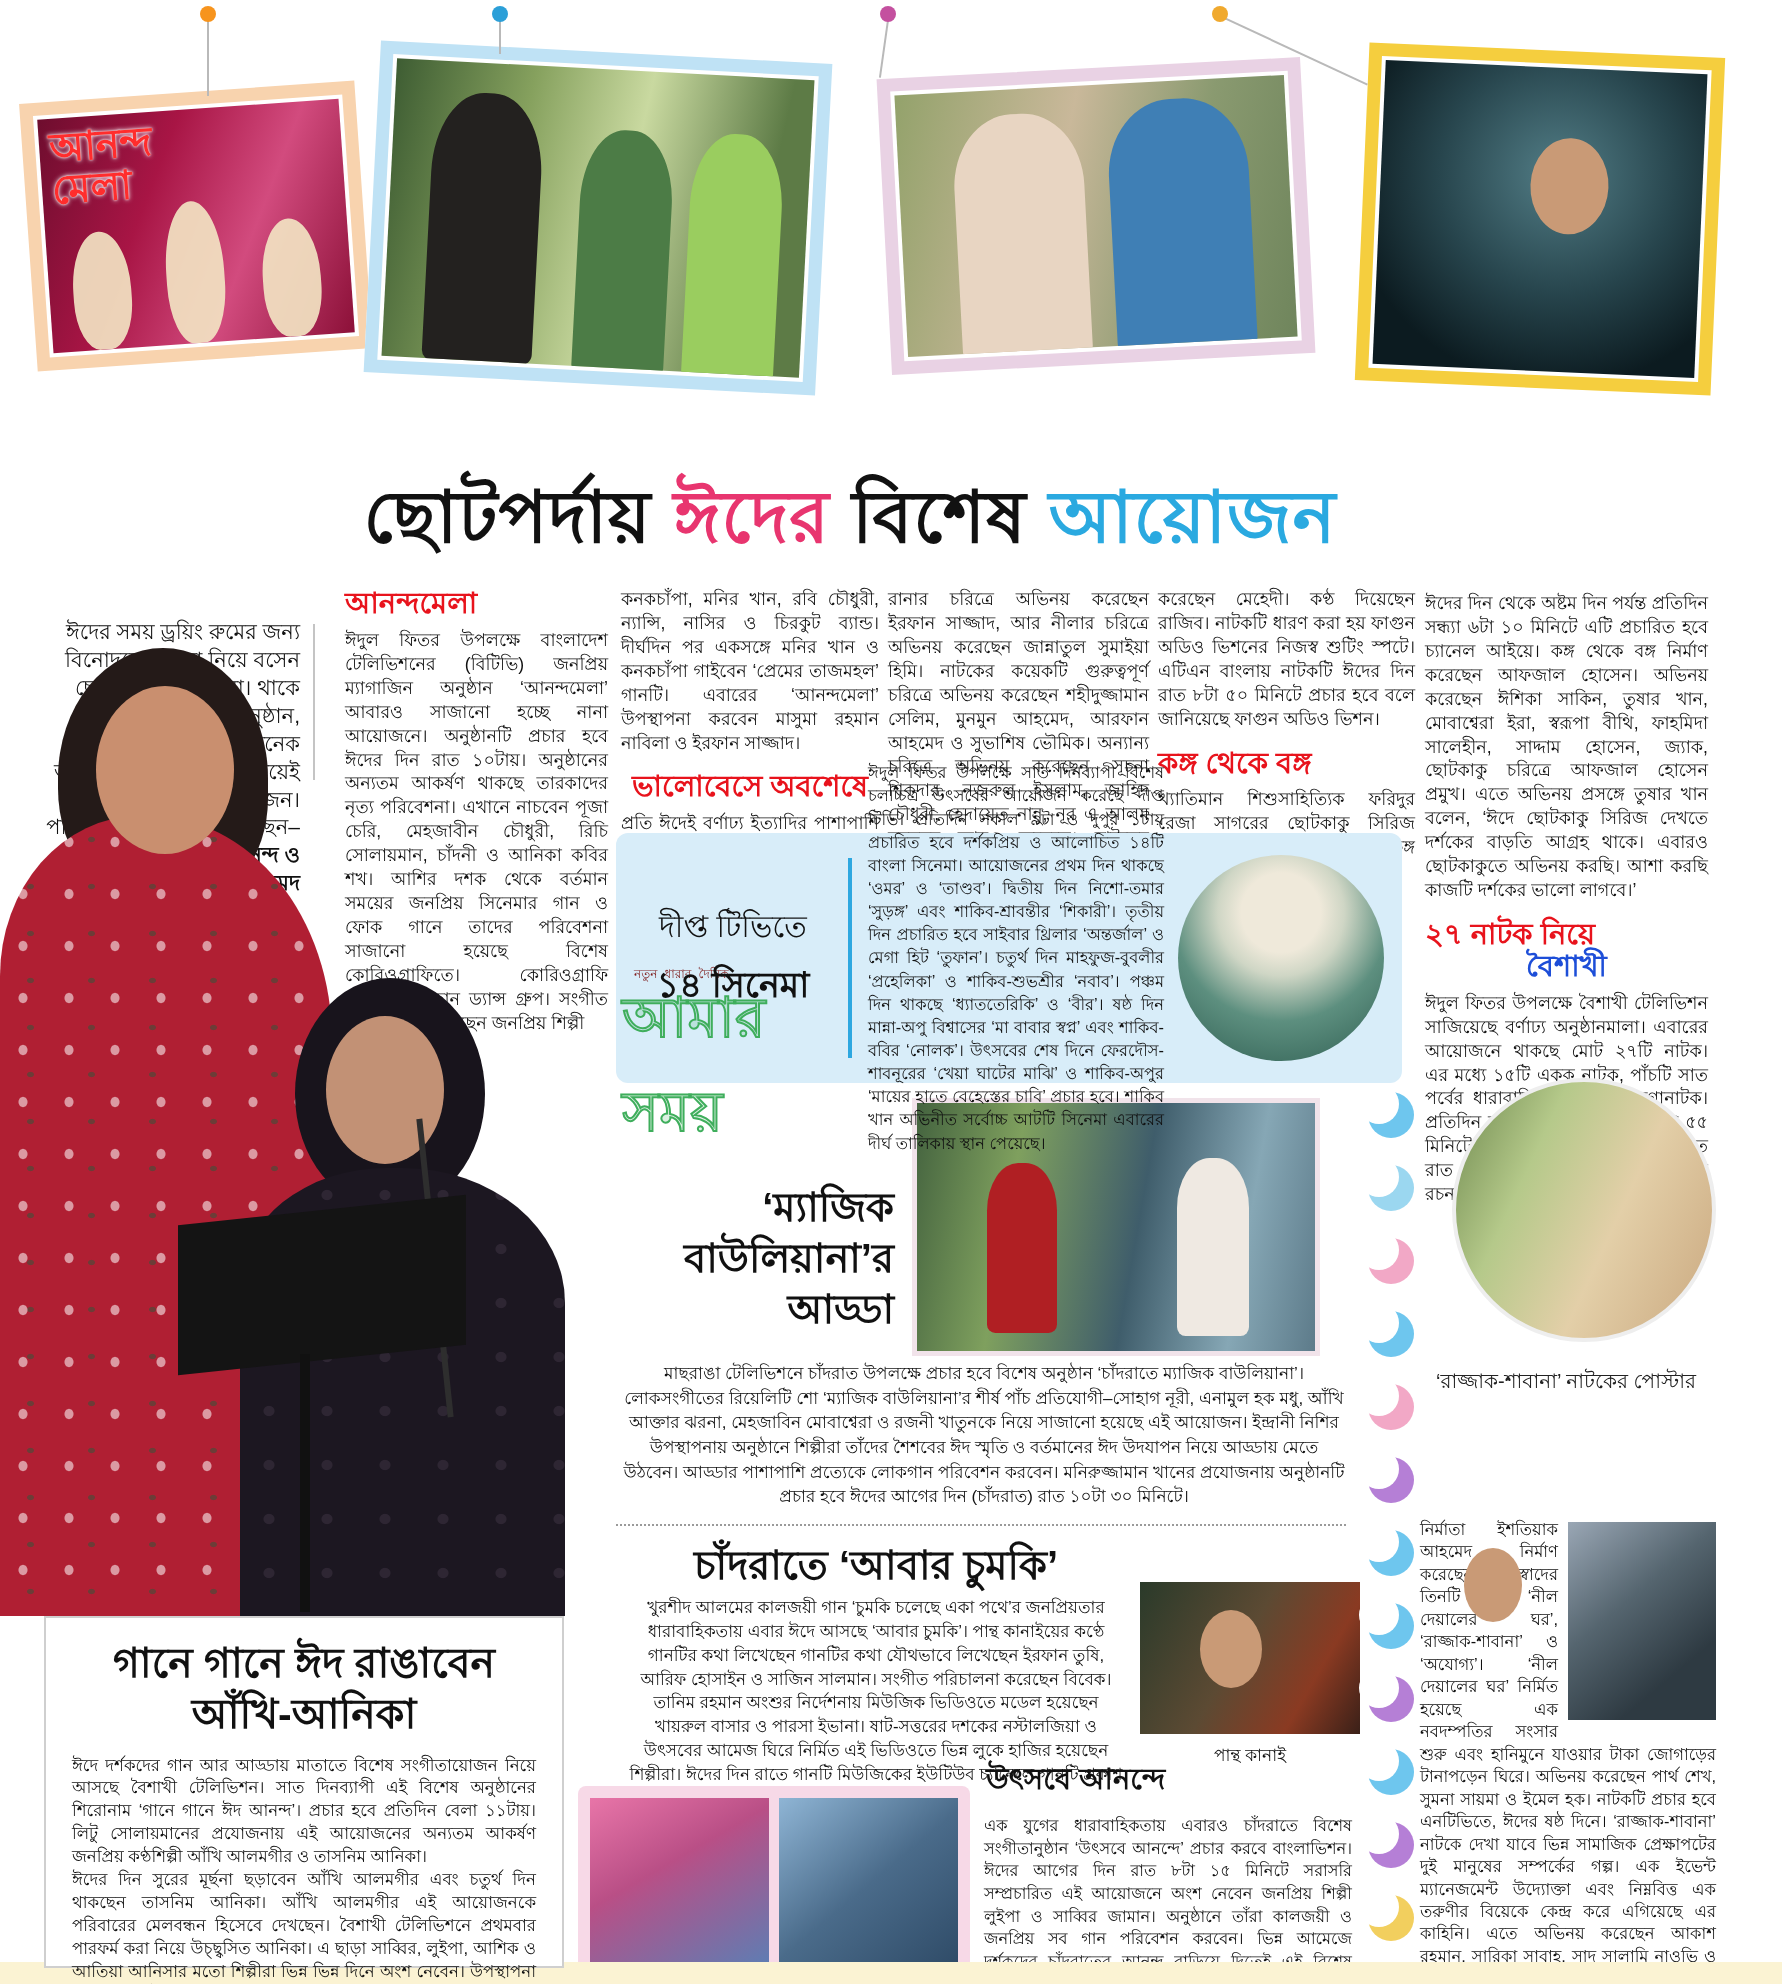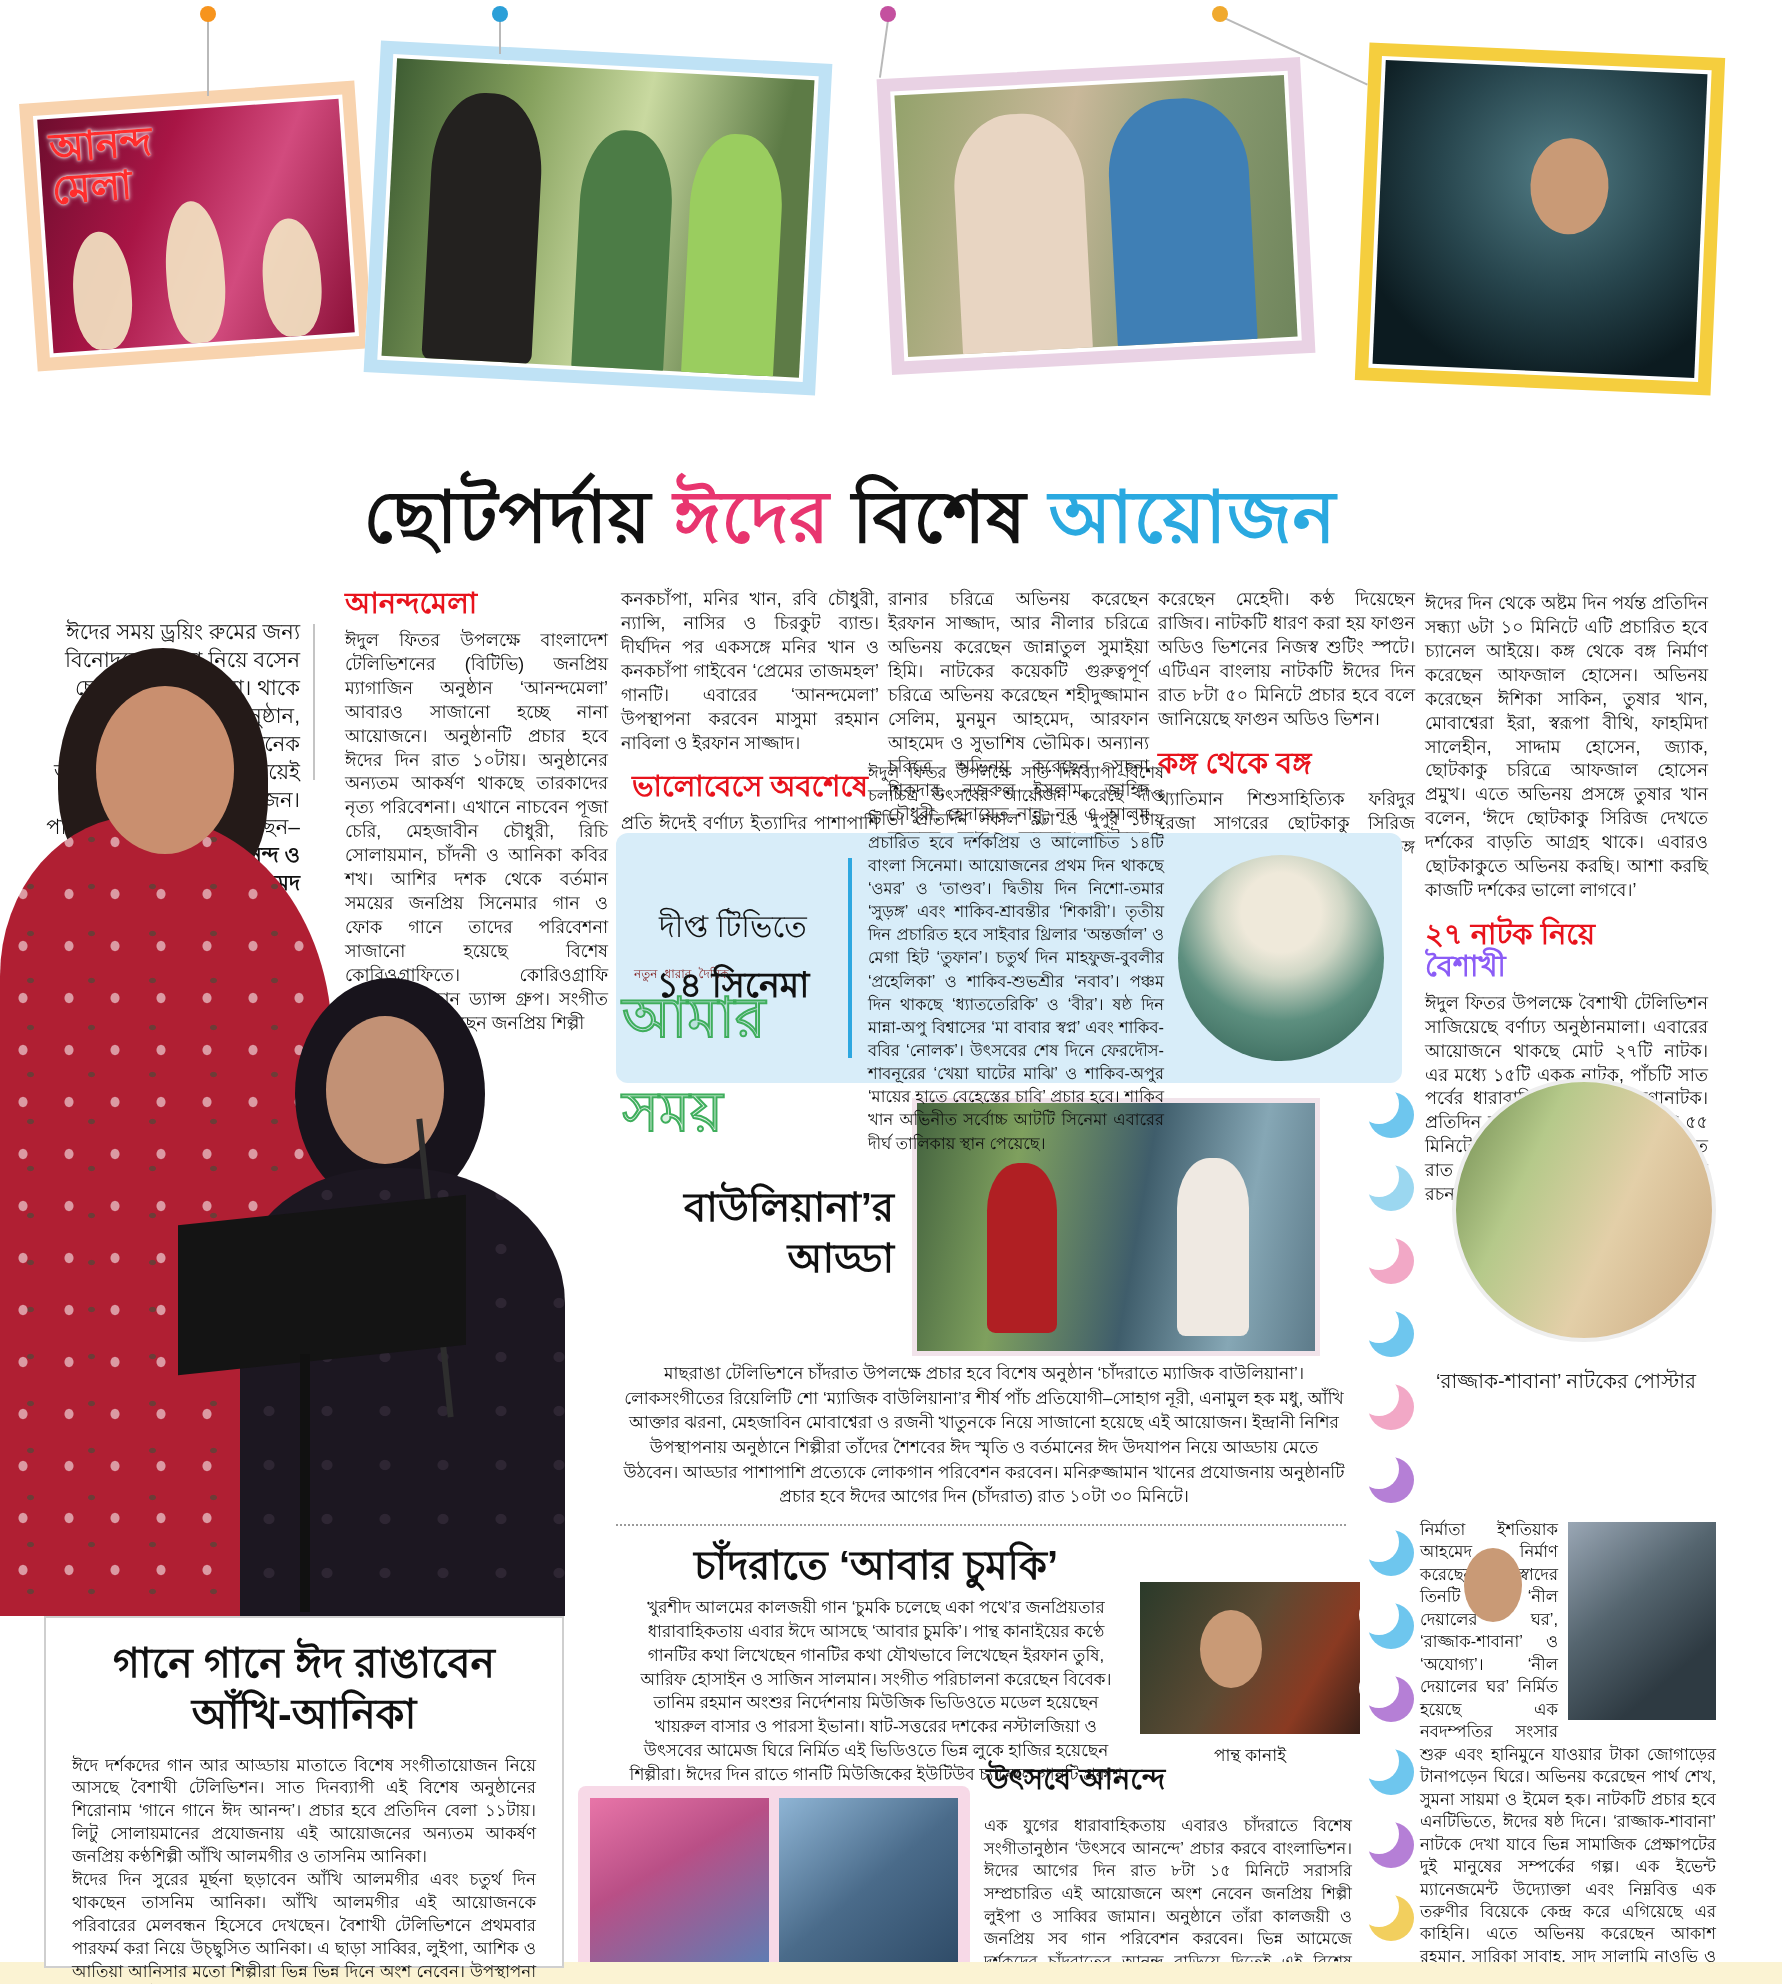--- a/index.html
+++ b/index.html
@@ -180,21 +180,21 @@
     <span>রানার চরিত্রে অভিনয় করেছেন ইরফান সাজ্জাদ, আর নীলার চরিত্রে অভিনয় করেছেন জান্নাতুল সুমাইয়া হিমি। নাটকের কয়েকটি গুরুত্বপূর্ণ চরিত্রে অভিনয় করেছেন শহীদুজ্জামান সেলিম, মুনমুন আহমেদ, আরফান আহমেদ ও সুভাশিষ ভৌমিক। অন্যান্য চরিত্রে অভিনয় করেছেন সূচনা শিকদার, নজরুল ইসলাম, জাহিদ চৌধুরী, হেদায়েত নান্নু, নূর এ আলম নয়নসহ আরও অনেকে। নাটকের সূচনা সংগীতের কথা লিখেছেন মোহাম্মদ রফিকউজ্জামান। সুর করেছেন হানিফ সংকেত, সংগীতায়োজন</span>
   </div>
   <div class="col c4">
     <span>করেছেন মেহেদী। কণ্ঠ দিয়েছেন রাজিব। নাটকটি ধারণ করা হয় ফাগুন অডিও ভিশনের নিজস্ব শুটিং স্পটে। এটিএন বাংলায় নাটকটি ঈদের দিন রাত ৮টা ৫০ মিনিটে প্রচার হবে বলে জানিয়েছে ফাগুন অডিও ভিশন।</span>
     <div class="col-head mt" style="color: rgb(232, 19, 28);">কঙ্গ থেকে বঙ্গ</div>
     <span>খ্যাতিমান শিশুসাহিত্যিক ফরিদুর রেজা সাগরের ছোটকাকু সিরিজ অবলম্বনে ধারাবাহিক নাটক ‘কঙ্গ থেকে বঙ্গ’।</span>
   </div>
   <div class="col c5">
     <span>ঈদের দিন থেকে অষ্টম দিন পর্যন্ত প্রতিদিন সন্ধ্যা ৬টা ১০ মিনিটে এটি প্রচারিত হবে চ্যানেল আইয়ে। কঙ্গ থেকে বঙ্গ নির্মাণ করেছেন আফজাল হোসেন। অভিনয় করেছেন ঈশিকা সাকিন, তুষার খান, মোবাশ্বেরা ইরা, স্বরূপা বীথি, ফাহমিদা সালেহীন, সাদ্দাম হোসেন, জ্যাক, ছোটকাকু চরিত্রে আফজাল হোসেন প্রমুখ। এতে অভিনয় প্রসঙ্গে তুষার খান বলেন, ‘ঈদে ছোটকাকু সিরিজ দেখতে দর্শকের বাড়তি আগ্রহ থাকে। এবারও ছোটকাকুতে অভিনয় করছি। আশা করছি কাজটি দর্শকের ভালো লাগবে।’</span>
     <div class="col-head mt" style="margin-bottom: 0px; color: rgb(232, 19, 28);">২৭ নাটক নিয়ে</div>
-    <div class="col-head" style="color: #8b5cf6;">বৈশাখী</div>
+    <div class="col-head" style="color: #1d4ed8; text-align: center;">বৈশাখী</div>
     <span>ঈদুল ফিতর উপলক্ষে বৈশাখী টেলিভিশন সাজিয়েছে বর্ণাঢ্য অনুষ্ঠানমালা। এবারের আয়োজনে থাকছে মোট ২৭টি নাটক। এর মধ্যে ১৫টি একক নাটক, পাঁচটি সাত পর্বের ধারাবাহিক ও সাতটি মেগানাটক। প্রতিদিন রাত ৮টা ১৫ মিনিট ও ৯টা ৫৫ মিনিটে একক নাটক প্রচার হবে। চাঁদরাতে রাত ১০টায় প্রচার হবে পার্থ সরকারের রচনা ও পরিচালনায় নাটক ‘এই শহরে’।</span>
   </div>
 
   <div class="singers">
     <div class="mic1"></div>
     <div class="hair-red"></div>
     <div class="body-red"></div>
     <div class="face-red"></div>
     <div class="hair-blk"></div>
     <div class="body-blk"></div>
@@ -210,20 +210,21 @@
       <div class="deepto-t2">১৪ সিনেমা</div>
       <div class="wm-small">নতুন ধারার দৈনিক</div>
       <div class="wm-big">আমার সময়</div>
     </div>
     <div class="deepto-div"></div>
     <div class="deepto-body">ঈদুল ফিতর উপলক্ষে সাত দিনব্যাপী বিশেষ চলচ্চিত্র উৎসবের আয়োজন করেছে দীপ্ত টিভি। প্রতিদিন সকাল ৯টা ও দুপুর ১টায় প্রচারিত হবে দর্শকপ্রিয় ও আলোচিত ১৪টি বাংলা সিনেমা। আয়োজনের প্রথম দিন থাকছে ‘ওমর’ ও ‘তাণ্ডব’। দ্বিতীয় দিন নিশো-তমার ‘সুড়ঙ্গ’ এবং শাকিব-শ্রাবন্তীর ‘শিকারী’। তৃতীয় দিন প্রচারিত হবে সাইবার থ্রিলার ‘অন্তর্জাল’ ও মেগা হিট ‘তুফান’। চতুর্থ দিন মাহফুজ-বুবলীর ‘প্রহেলিকা’ ও শাকিব-শুভশ্রীর ‘নবাব’। পঞ্চম দিন থাকছে ‘ধ্যাততেরিকি’ ও ‘বীর’। ষষ্ঠ দিন মান্না-অপু বিশ্বাসের ‘মা বাবার স্বপ্ন’ এবং শাকিব-ববির ‘নোলক’। উৎসবের শেষ দিনে ফেরদৌস-শাবনূরের ‘খেয়া ঘাটের মাঝি’ ও শাকিব-অপুর ‘মায়ের হাতে বেহেস্তের চাবি’ প্রচার হবে। শাকিব খান অভিনীত সর্বোচ্চ আটটি সিনেমা এবারের দীর্ঘ তালিকায় স্থান পেয়েছে।</div>
     <div class="deepto-photo"></div>
   </div>
 
   <div class="magic-head">
+    <div>‘ম্যাজিক</div>
     <div>বাউলিয়ানা’র</div>
     <div>আড্ডা</div>
   </div>
   <div class="magic-photo">
     <div class="figA"></div>
     <div class="figB"></div>
   </div>
   <div class="magic-body">মাছরাঙা টেলিভিশনে চাঁদরাত উপলক্ষে প্রচার হবে বিশেষ অনুষ্ঠান ‘চাঁদরাতে ম্যাজিক বাউলিয়ানা’। লোকসংগীতের রিয়েলিটি শো ‘ম্যাজিক বাউলিয়ানা’র শীর্ষ পাঁচ প্রতিযোগী–সোহাগ নূরী, এনামুল হক মধু, আঁখি আক্তার ঝরনা, মেহজাবিন মোবাশ্বেরা ও রজনী খাতুনকে নিয়ে সাজানো হয়েছে এই আয়োজন। ইন্দ্রানী নিশির উপস্থাপনায় অনুষ্ঠানে শিল্পীরা তাঁদের শৈশবের ঈদ স্মৃতি ও বর্তমানের ঈদ উদযাপন নিয়ে আড্ডায় মেতে উঠবেন। আড্ডার পাশাপাশি প্রত্যেকে লোকগান পরিবেশন করবেন। মনিরুজ্জামান খানের প্রযোজনায় অনুষ্ঠানটি প্রচার হবে ঈদের আগের দিন (চাঁদরাত) রাত ১০টা ৩০ মিনিটে।</div>
 
   <div class="dotted-sep"></div>

